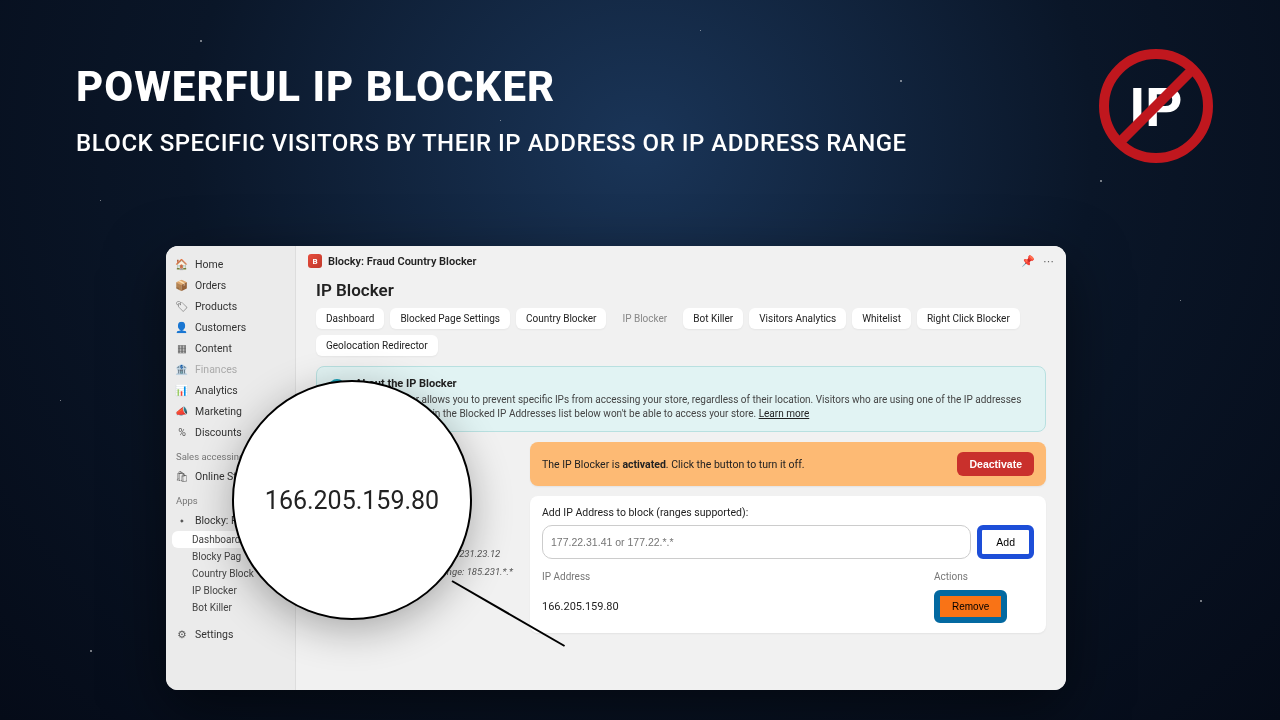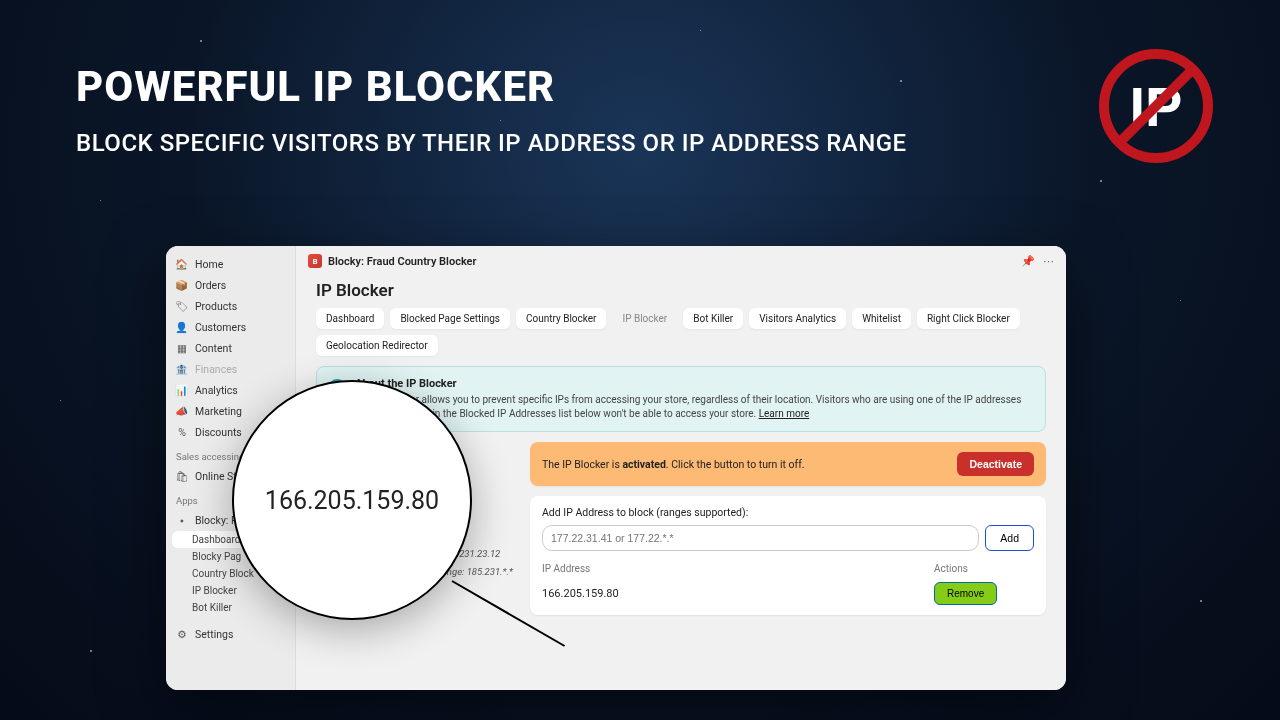--- a/index.html
+++ b/index.html
@@ -52,28 +52,28 @@
 .col-left .ex { font-size: 9.5px; color: #555; font-style: italic; margin-top: 6px; line-height: 1.3; }
 .col-right { flex: 1; }
 .status-card { background: #fdba74; border-radius: 8px; padding: 10px 12px; display: flex; align-items: center; gap: 10px; box-shadow: 0 1px 2px rgba(0,0,0,0.06); }
 .status-text { font-size: 10.5px; }
 .status-text b { font-weight: 700; }
 .btn-deact { margin-left: auto; background: #c9302c; color: #fff; border: none; border-radius: 6px; padding: 6px 12px; font-size: 10.5px; font-weight: 600; cursor: pointer; }
 .add-card { background: #fff; border-radius: 8px; padding: 10px 12px; box-shadow: 0 1px 2px rgba(0,0,0,0.06); }
 .add-label { font-size: 10.5px; margin-bottom: 6px; }
 .add-row { display: flex; gap: 6px; }
 .add-input { flex: 1; border: 1px solid #ccc; border-radius: 10px; padding: 6px 8px; font-size: 10.5px; }
-.btn-add { background: #fff; border: 1px solid #1d4ed8; border-radius: 6px; padding: 6px 14px; font-size: 10.5px; cursor: pointer; }
+.btn-add { background: #fff; border: 5px solid #1d4ed8; border-radius: 6px; padding: 6px 14px; font-size: 10.5px; cursor: pointer; }
 .tbl-head { display: flex; margin-top: 12px; font-size: 10px; color: #777; }
 .tbl-head .th1 { flex: 1; }
 .tbl-head .th2 { width: 100px; }
 .tbl-row { display: flex; align-items: center; margin-top: 8px; }
 .tbl-row .td1 { flex: 1; font-size: 11px; }
 .tbl-row .td2 { width: 100px; }
-.btn-rem { background: #84cc16; border: 1px solid #0369a1; border-radius: 6px; padding: 5px 12px; font-size: 10px; cursor: pointer; }
+.btn-rem { background: #f97316; border: 6px solid #0369a1; border-radius: 6px; padding: 5px 12px; font-size: 10px; cursor: pointer; }
 .magnifier {
   position: absolute; left: 232px; top: 380px; width: 240px; height: 240px;
   background: #fff; border: 2px solid #000; border-radius: 50%;
   display: flex; align-items: center; justify-content: center;
   font-size: 25px; color: #222; z-index: 10;
   box-shadow: 0 10px 40px rgba(0,0,0,0.3);
 }
 .mag-handle {
   position: absolute; left: 452px; top: 580px; width: 130px; height: 2px;
   background: #000; transform-origin: left center; transform: rotate(30deg); z-index: 9;

